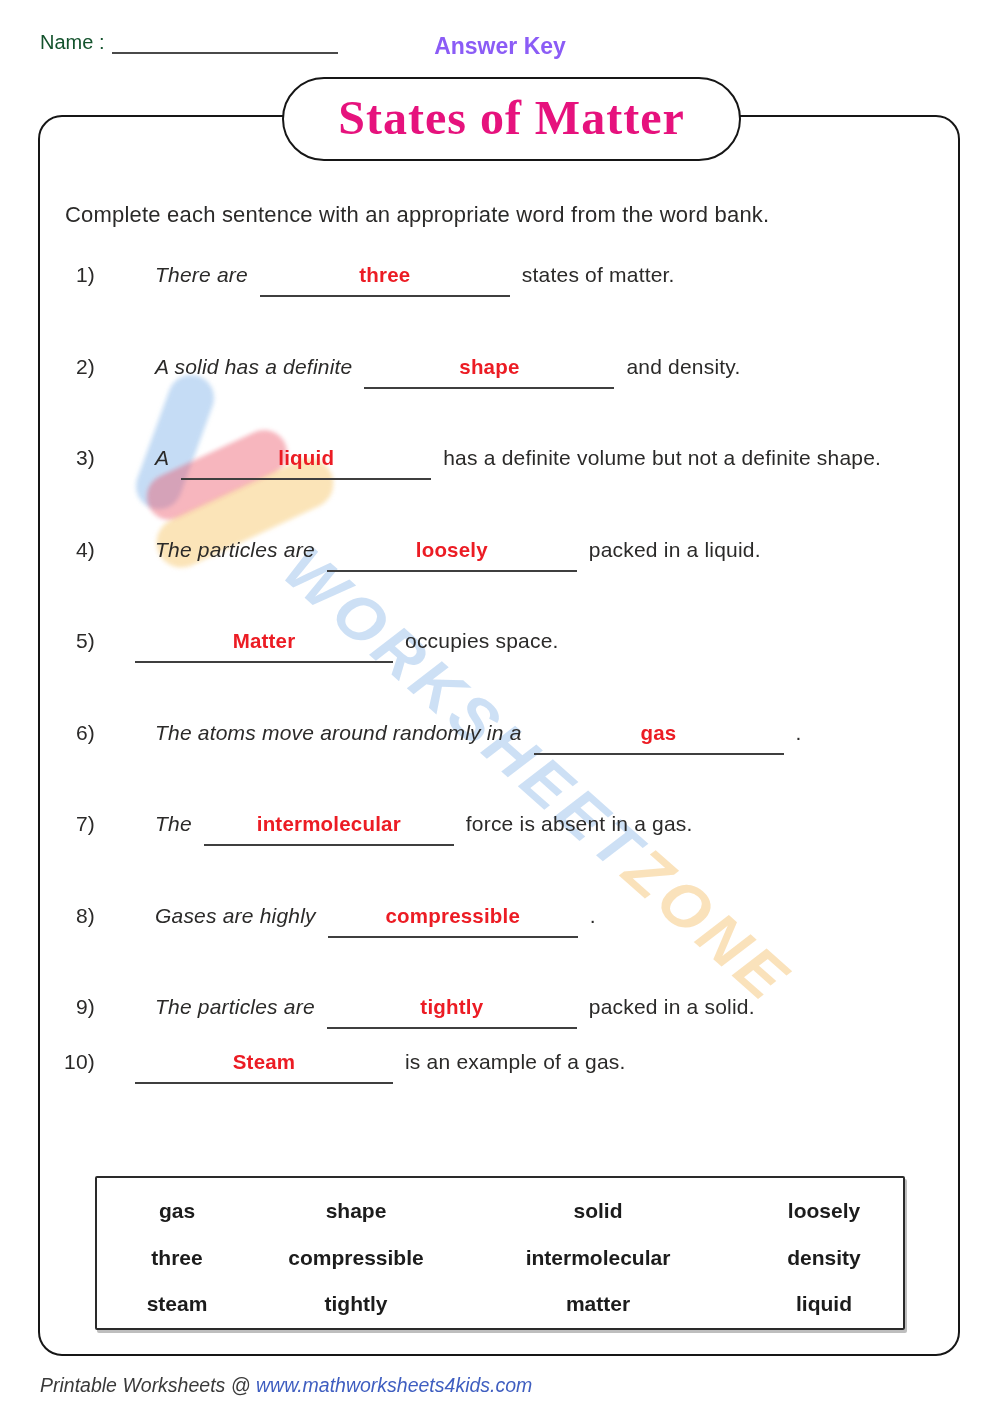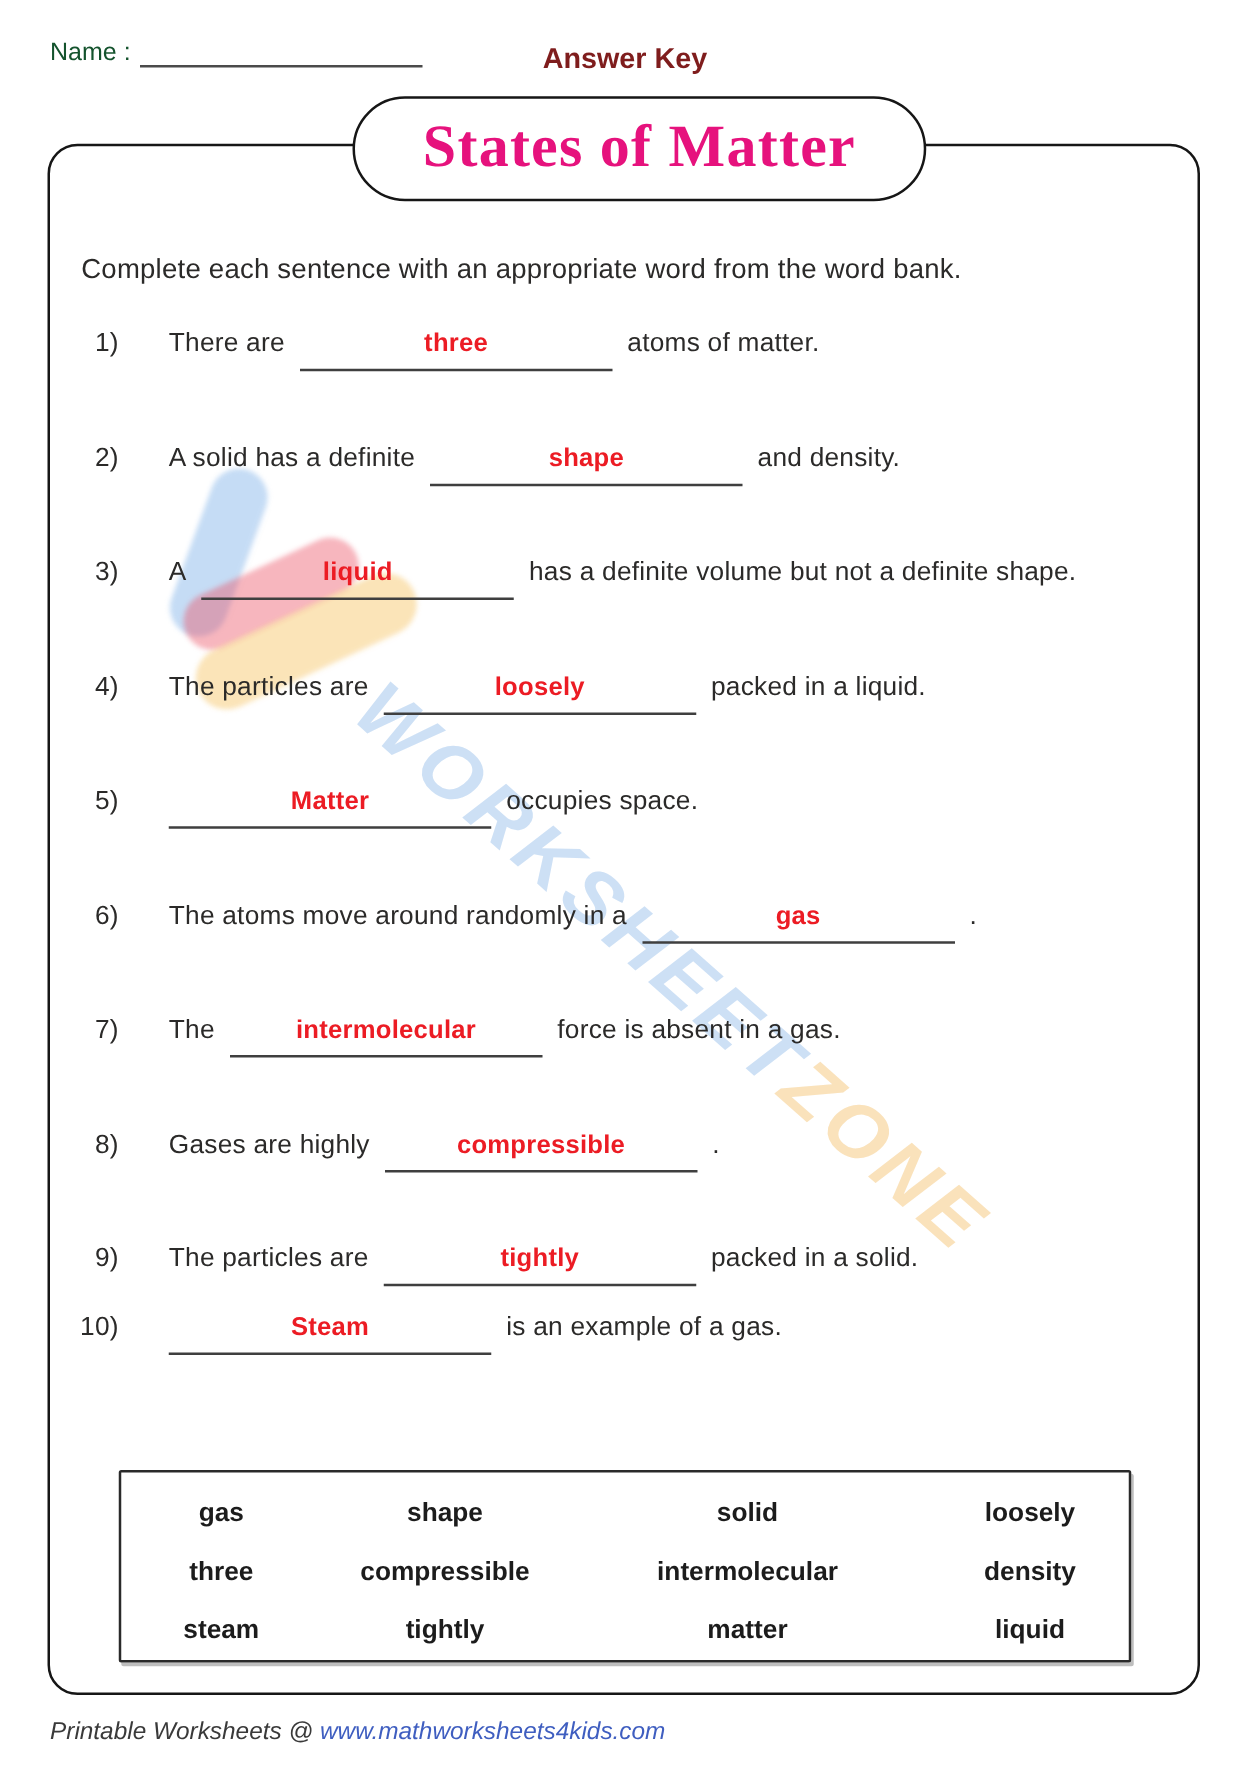--- a/index.html
+++ b/index.html
@@ -20,40 +20,40 @@
     position:absolute;left:318px;top:532px;transform:rotate(41.5deg);transform-origin:left top;
     font-size:63px;font-weight:bold;font-style:italic;letter-spacing:5px;white-space:nowrap;
   }
   .wm-text .wm-blue{color:rgba(137,180,230,.42);}
   .wm-text .wm-orange{color:rgba(246,198,120,.5);}
   
   .name-row{position:absolute;left:40px;top:30px;display:flex;align-items:flex-end;z-index:2;}
   .name-label{font-size:20px;color:#14532d;}
   .name-line{display:inline-block;width:226px;height:22px;border-bottom:2.5px solid #4a4a4a;margin-left:8px;}
   .answer-key{position:absolute;left:0;top:33px;width:100%;text-align:center;
-    font-size:23px;font-weight:bold;color:#7f1d1d;z-index:2;}
+    font-size:23px;font-weight:bold;color:#8b5cf6;z-index:2;}
   .title-pill{
     position:absolute;left:282px;top:77px;width:455px;height:80px;background:#ffffff;
     border:2.5px solid #161616;border-radius:42px;z-index:3;
     display:flex;align-items:center;justify-content:center;
   }
   .title-text{
     font-family:"Liberation Serif", serif;font-weight:bold;font-size:48px;color:#e6127d;
     letter-spacing:1px;padding-bottom:4px;
   }
   
   .main-box{position:absolute;left:38px;top:115px;width:918px;height:1237px;
     border:2.5px solid #161616;border-radius:24px;z-index:1;background:transparent;}
   .content{position:absolute;inset:0;z-index:2;}
   .instruction{position:absolute;left:65px;top:202px;font-size:22px;letter-spacing:.2px;color:#2b2a29;}
   
   .item{position:absolute;left:0;right:42px;display:flex;align-items:baseline;
     font-size:21px;letter-spacing:.2px;color:#2b2a29;white-space:nowrap;}
   .num{display:inline-block;width:95px;text-align:right;flex:0 0 95px;}
-  .pre{margin-left:40px;}
+  .pre{margin-left:60px;font-style:italic;}
   .blank{
     display:inline-block;text-align:center;margin:0 12px;
     border-bottom:2.5px solid #3f3f3f;padding-bottom:8px;margin-bottom:-10.5px;
     width:250px;flex:0 0 auto;
   }
   .item.no-pre .blank{margin-left:40px;width:258px;}
   .ans{color:#ec1c24;font-weight:bold;font-size:20.5px;}
   
   .bank{
     position:absolute;left:95px;top:1176px;width:810px;height:154px;
@@ -94,21 +94,21 @@
   <div class="main-box"></div>
 
   <div class="content">
     <div class="instruction">Complete each sentence with an appropriate word from the word bank.</div>
 
     <div id="items-host">
         <div class="item" style="top: 263px;">
     <span class="num">1)</span>
     <span class="pre">There are</span>
     <span class="blank"><span class="ans">three</span></span>
-    <span class="post">atoms of matter.</span>
+    <span class="post">states of matter.</span>
   </div>
         <div class="item" style="top: 354.5px;">
     <span class="num">2)</span>
     <span class="pre">A solid has a definite</span>
     <span class="blank"><span class="ans">shape</span></span>
     <span class="post">and density.</span>
   </div>
         <div class="item" style="top: 446px;">
     <span class="num">3)</span>
     <span class="pre">A</span>

